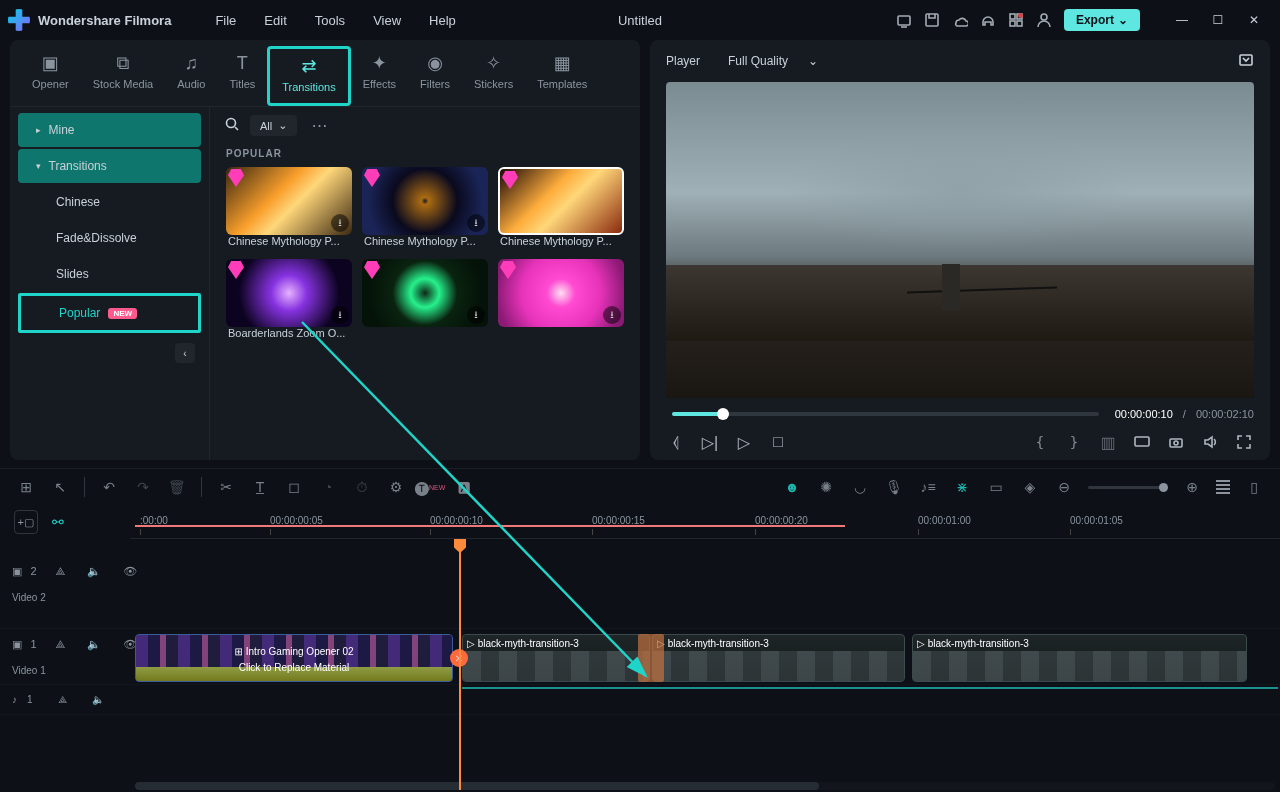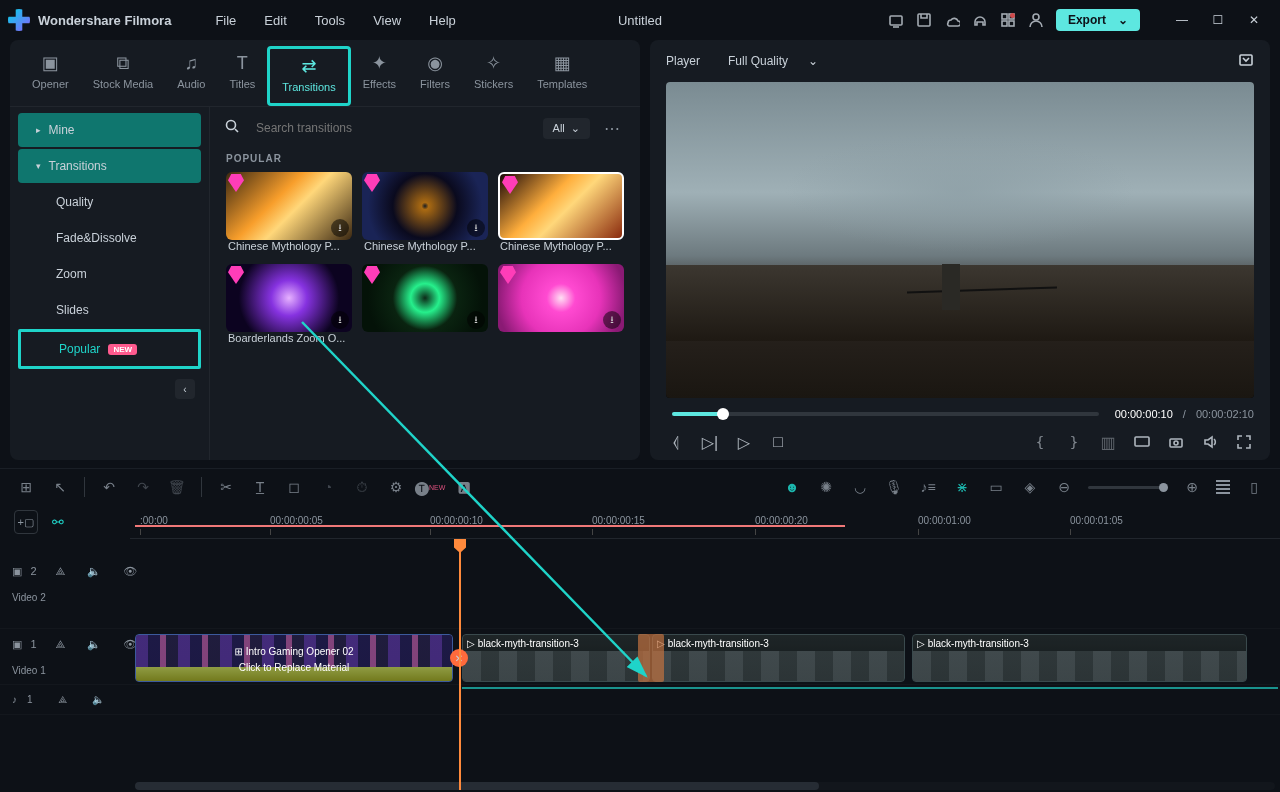--- a/index.html
+++ b/index.html
@@ -5,21 +5,21 @@
 * { margin:0; padding:0; box-sizing:border-box; font-family:"Segoe UI",Arial,sans-serif; user-select:none; }
 body { background:#0d1117; color:#c9d1d9; width:1280px; height:792px; overflow:hidden; position:relative; }
 .titlebar { height:40px; background:#0d1117; display:flex; align-items:center; padding:0 8px; font-size:13px; }
 .logo { width:22px; height:22px; background:linear-gradient(135deg,#00d4e7,#8b61ff); border-radius:50%; margin-right:8px; clip-path:polygon(0 35%,35% 35%,35% 0,65% 0,65% 35%,100% 35%,100% 65%,65% 65%,65% 100%,35% 100%,35% 65%,0 65%); }
 .appname { font-weight:600; margin-right:30px; }
 .menuitem { padding:0 14px; cursor:pointer; color:#c9d1d9; }
 .doctitle { position:absolute; left:50%; transform:translateX(-50%); }
 .titlebar-right { margin-left:auto; display:flex; align-items:center; gap:12px; }
 .tb-icon { width:16px; height:16px; opacity:.8; cursor:pointer; display:flex; align-items:center; justify-content:center; }
 .tb-icon.dot::after { content:''; width:5px; height:5px; background:#ff5a5a; border-radius:50%; position:absolute; margin:-10px 0 0 10px; }
-.export-btn { background:#5de7e0; color:#0d1117; padding:4px 12px; border-radius:4px; font-size:12px; font-weight:600; display:flex; align-items:center; gap:12px; cursor:pointer; }
+.export-btn { background:#5de7e0; color:#0d1117; padding:4px 12px; border-radius:4px; font-size:12px; font-weight:600; display:flex; align-items:center; gap:4px; cursor:pointer; }
 .winctrl { display:flex; gap:0; margin-left:12px; }
 .winctrl span { width:36px; height:40px; display:flex; align-items:center; justify-content:center; cursor:pointer; font-size:12px; }
 
 .main { display:flex; height:420px; gap:10px; padding:0 10px; }
 .leftpane { width:630px; background:#161b22; border-radius:8px; display:flex; flex-direction:column; }
 .tabstrip { display:flex; padding:6px 10px 0; gap:0; border-bottom:1px solid #21262d; }
 .tab { display:flex; flex-direction:column; align-items:center; padding:6px 12px 10px; cursor:pointer; font-size:11px; color:#8b949e; gap:4px; }
 .tab .ticon { width:22px; height:22px; display:flex; align-items:center; justify-content:center; font-size:18px; }
 .tab.active { color:#5de7e0; }
 .tab.highlight { border:3px solid #1fd4c9; border-radius:4px; }
@@ -231,39 +231,37 @@
         </div>
     </div>
     <div class="browser">
       <div class="sidebar">
         <div class="sb-item bg collapse">
             <span>Mine</span>
           </div>
         <div class="sb-item bg expand">
             <span>Transitions</span>
           </div>
-        <div class="sb-item sb-sub">Quality</div>
+        <div class="sb-item sb-sub">Chinese</div>
         <div class="sb-item sb-sub">Fade&amp;Dissolve</div>
-        <div class="sb-item sb-sub">Zoom</div>
         <div class="sb-item sb-sub">Slides</div>
         <div class="sb-item sb-sub highlight">
             <span>Popular</span>
             <span class="new-badge">NEW</span>
           </div>
         <div class="sb-colwrap">
             <div class="sb-col">‹</div>
           </div>
       </div>
       <div class="content">
         <div class="searchbar">
           <span><svg class="icon">
                 <circle cx="7" cy="7" r="4.5"></circle>
                 <path d="M11 11l3 3"></path>
               </svg></span>
-          <input placeholder="Search transitions" style="">
           <div class="dropdown">
               <span>All</span>
               <span>⌄</span>
             </div>
           <span class="more">⋯</span>
         </div>
         <div class="section-h">POPULAR</div>
         <div class="grid">
           <div class="card">
               <div class="thumb t1">

